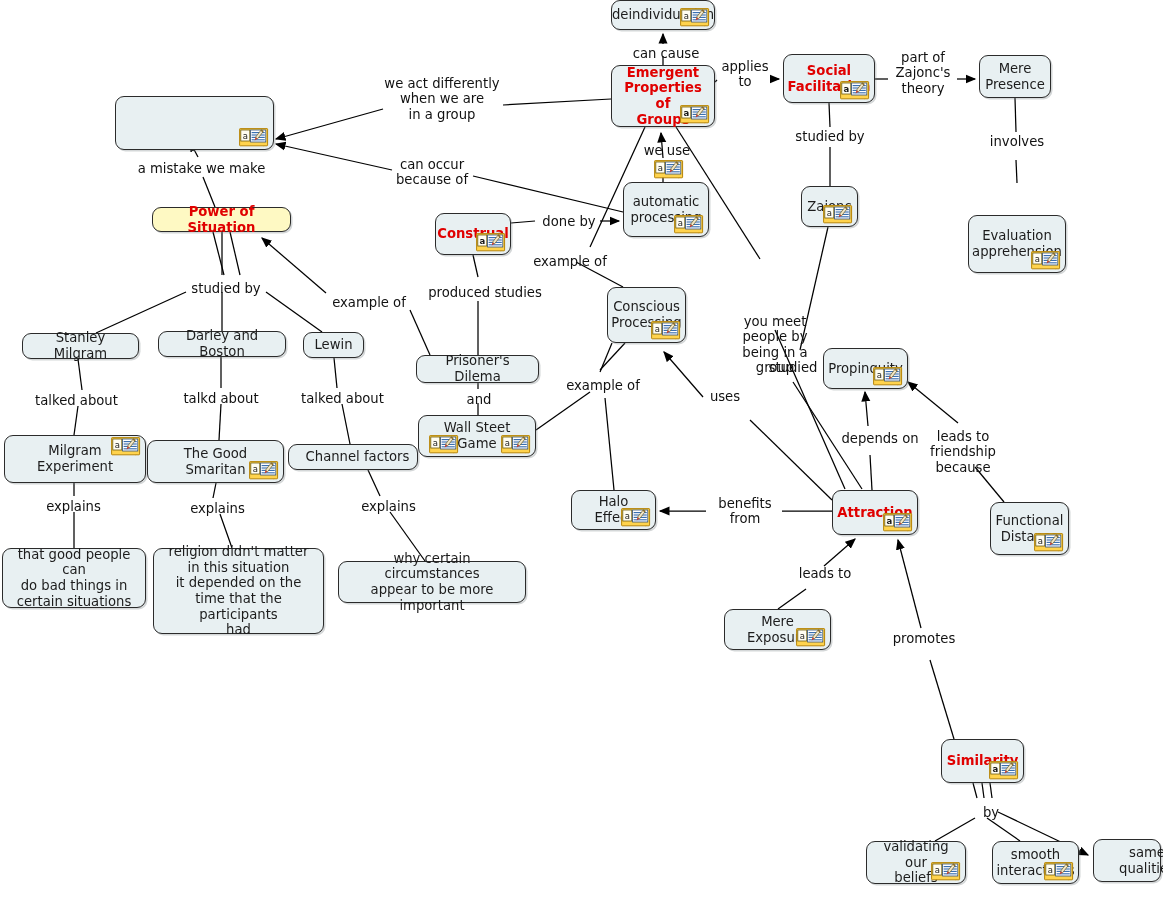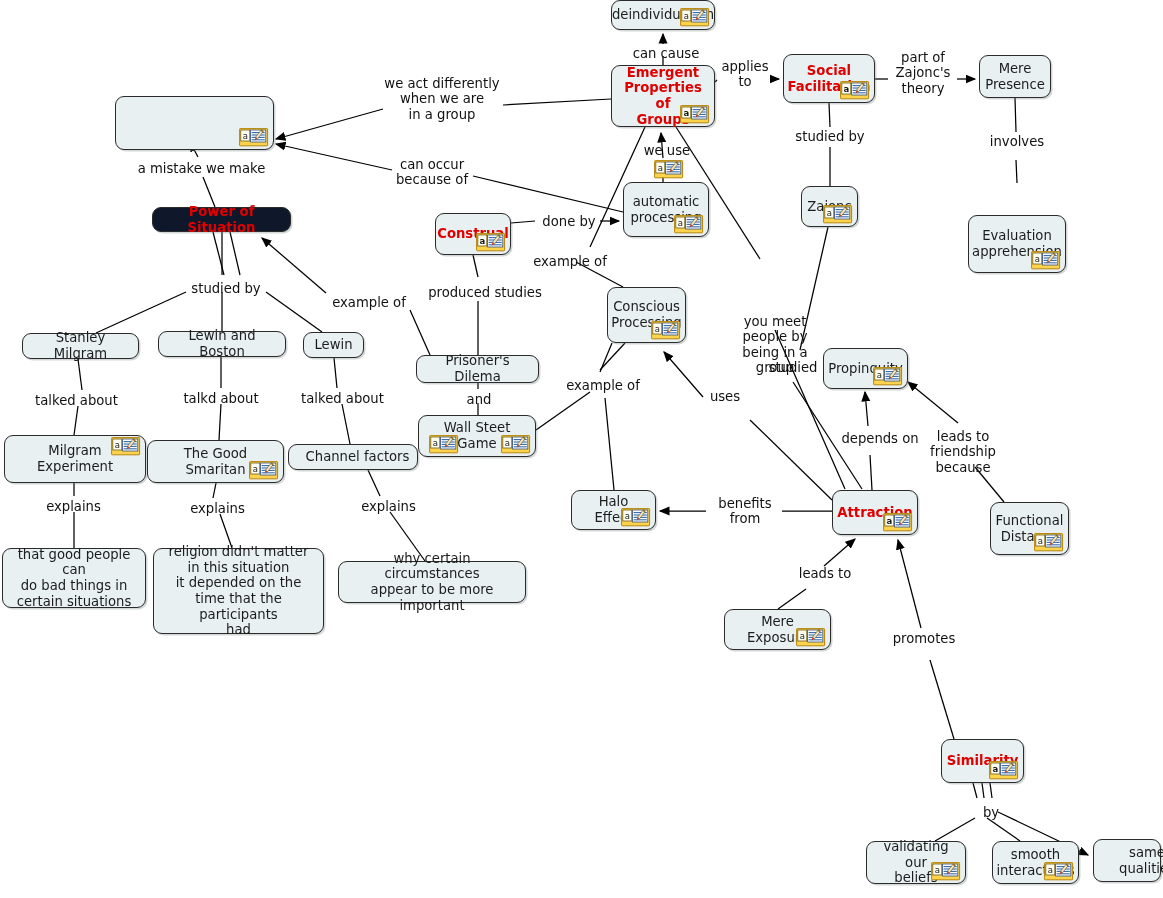--- a/index.html
+++ b/index.html
@@ -17,21 +17,21 @@
     display:flex;
     align-items:center;
     justify-content:center;
     text-align:center;
     color:#1c1c1c;
     font-size:13.2px;
     line-height:1.18;
     padding:3px 7px;
     box-shadow:1.5px 1.5px 0 rgba(120,130,135,0.32);
   }
-  .node.plain{background:#0f172a;}
+  .node.plain{background:#fef9c3;}
   .node.concept{color:#e00000;font-weight:bold;}
   .node .lbl{display:block;white-space:pre-line;}
 
   
   .link{
     position:absolute;
     color:#111111;
     font-size:13.2px;
     line-height:1.16;
     text-align:center;
@@ -368,21 +368,21 @@
               <rect x="18.1" y="1.2" width="2.6" height="9.2" fill="#f3e6c8" stroke="#6b5a12" stroke-width="0.6"></rect>
               <path d="M18.1,10.4 L20.7,10.4 L19.4,13.4 Z" fill="#c0392b"></path>
               <rect x="18.1" y="0.6" width="2.6" height="1.6" fill="#8a6d2f"></rect>
             </g>
           </svg></span>
       </div>
       <div class="node" style="left: 22px; top: 333px; width: 117px; height: 26px;">
         <span class="lbl">Stanley Milgram</span>
       </div>
       <div class="node" style="left: 158px; top: 331px; width: 128px; height: 26px;">
-        <span class="lbl">Lewin and Boston</span>
+        <span class="lbl">Darley and Boston</span>
       </div>
       <div class="node" style="left: 303px; top: 332px; width: 61px; height: 26px;">
         <span class="lbl">Lewin</span>
       </div>
       <div class="node" style="left: 416px; top: 355px; width: 123px; height: 28px;">
         <span class="lbl">Prisoner's Dilema</span>
       </div>
       <div class="node" style="left: 418px; top: 415px; width: 118px; height: 42px;">
         <span class="lbl">Wall Steet Game</span>
         <span class="ricon inbox" style="right: 76px; bottom: 2px;"><svg viewBox="0 0 30 19" width="30" height="19" xmlns="http://www.w3.org/2000/svg">

